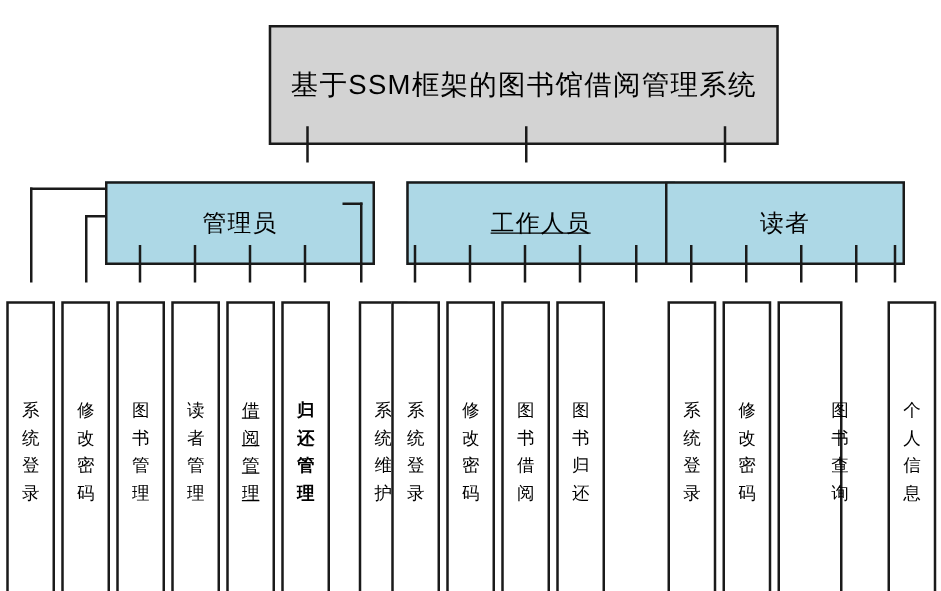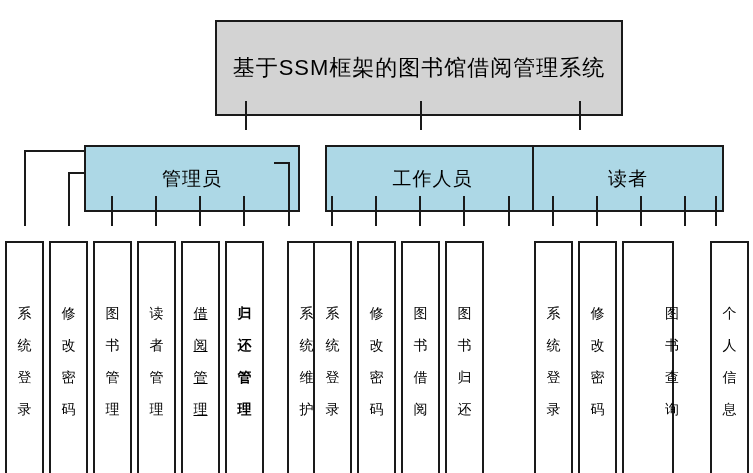--- a/index.html
+++ b/index.html
@@ -27,34 +27,34 @@
     font-size:22px;
     letter-spacing:1px;
   }
   .branch-box{
     top:130px;height:67px;
     background:var(--branch-fill,#add8e6);
     font-size:19px;
     letter-spacing:1px;
   }
   .branch-admin{left:84px;width:216px;}
-  .branch-staff{left:325px;width:215px;}
+  .branch-staff{left:325px;width:215px;text-decoration:underline;}
   .branch-reader{left:532px;width:192px;}
   .leaf{
     top:226px;width:39px;height:239px;
     background:var(--leaf-fill,#ffffff);
     border:2px solid #1a1a1a;
   }
   .vtext{
     display:block;
     width:15px;
     margin:0 auto;
     word-break:break-all;
     font-size:14px;
-    line-height:32px;
+    line-height:22px;
     text-align:center;
   }
   .hline,.vline{position:absolute;background:#1a1a1a;}
   .hline{height:2px;}
   .vline{width:2px;}
 </style>
 </head>
 <body>
 
 <div id="canvas">

